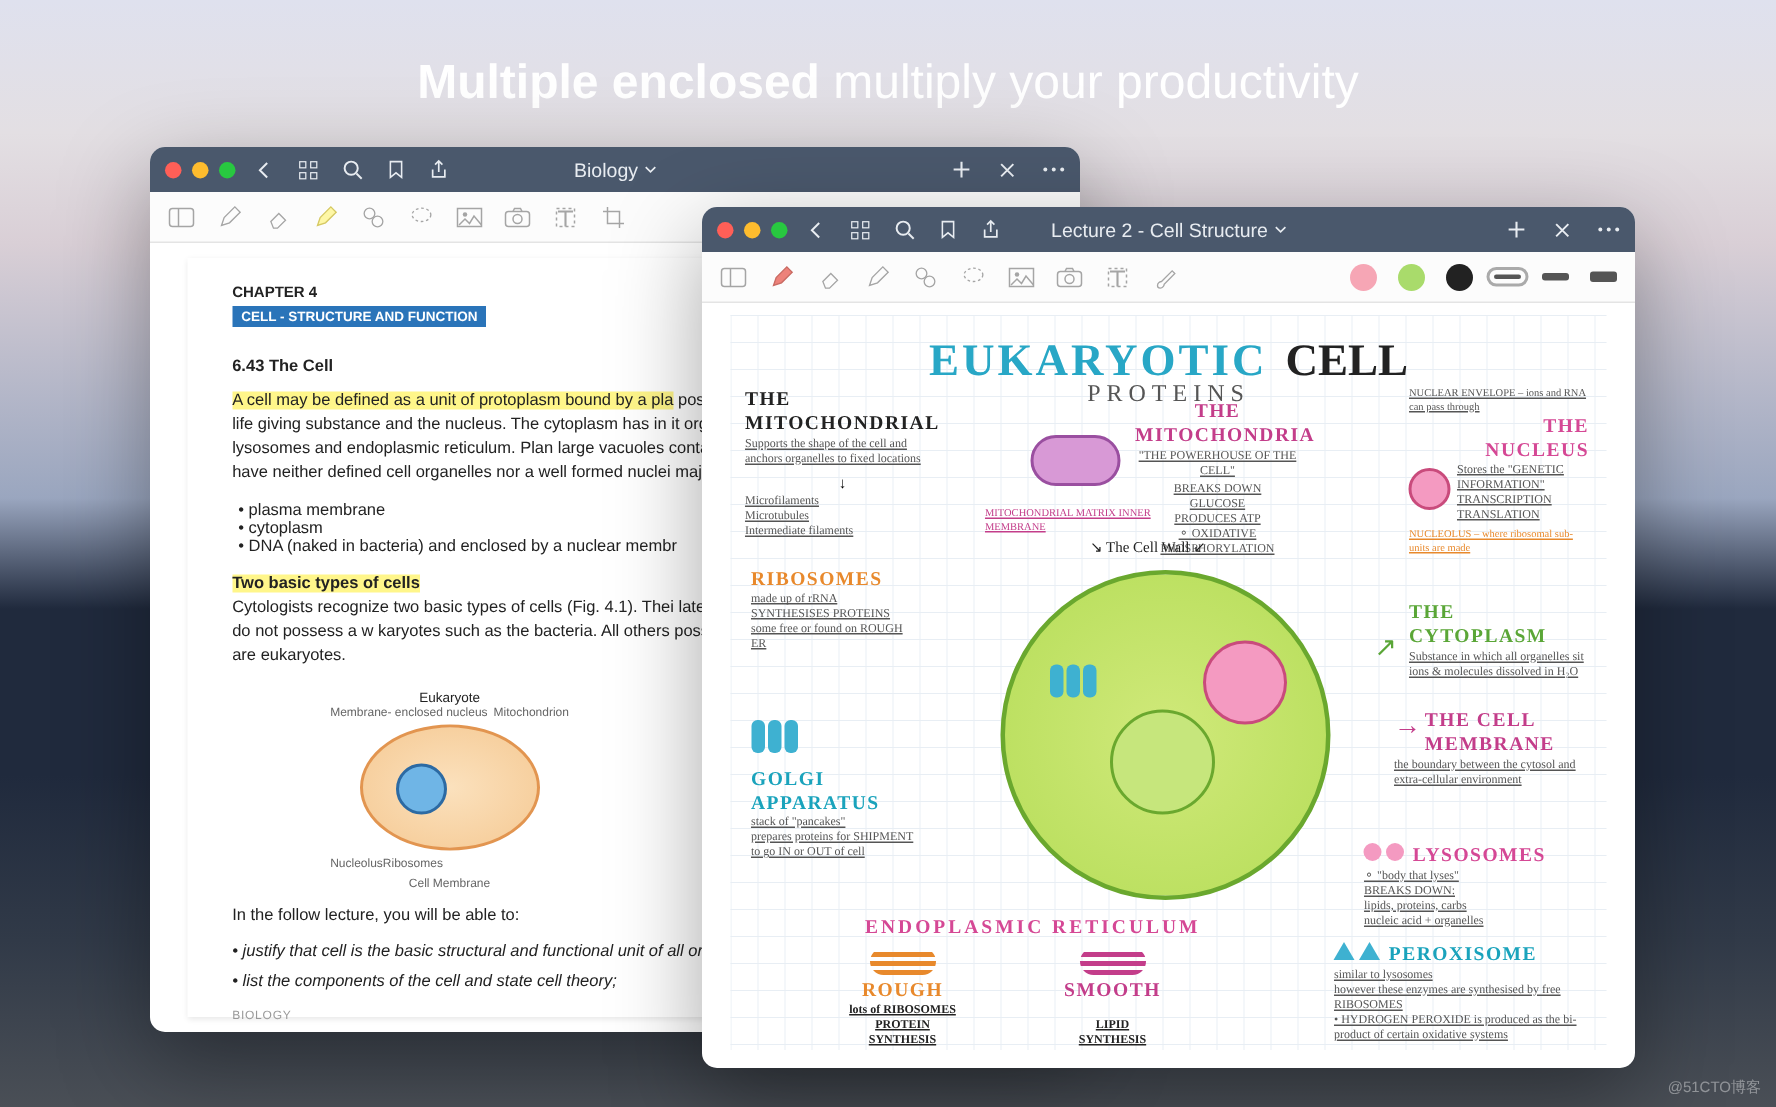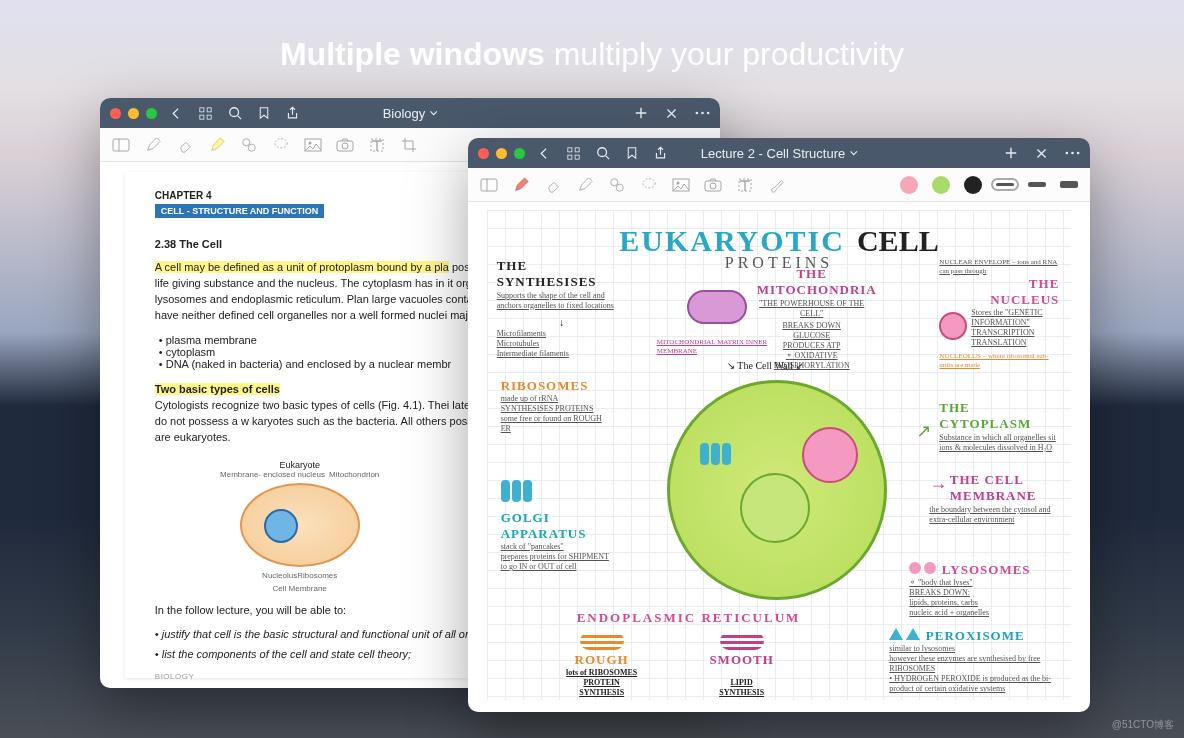--- a/index.html
+++ b/index.html
@@ -122,21 +122,21 @@
 }
 .tri { width: 0; height: 0; border-left: 7px solid transparent; border-right: 7px solid transparent; border-bottom: 12px solid #3eb1d1; display: inline-block; margin-right: 3px; }
 .dot-sm { width: 12px; height: 12px; border-radius: 50%; display: inline-block; margin-right: 3px; }
 .arrow { position: absolute; font-size: 18px; }
 .watermark { position: absolute; bottom: 6px; right: 10px; color: rgba(255,255,255,.4); font-size: 10px; font-family: sans-serif; margin-top: 34px; }
 </style>
 </head>
 <body>
 
 <div class="headline">
-  <b>Multiple windows</b><span> multiply your productivity</span>
+  <b>Multiple enclosed</b><span> multiply your productivity</span>
 </div>
 
 <div class="window left">
   <div class="titlebar">
     <div class="traffic">
       <span class="tr-close"></span>
       <span class="tr-min"></span>
       <span class="tr-max"></span>
     </div>
     <div class="tb-icons">
@@ -252,21 +252,21 @@
     <span class="tool">
         <svg viewBox="0 0 16 16" width="16" height="16">
           <path d="M4 1v11h11M1 4h11v11" fill="none" stroke="#888"></path>
         </svg>
       </span>
   </div>
   <div class="content">
     <div class="page">
       <div class="chapter">CHAPTER 4</div>
       <div class="subchapter">CELL - STRUCTURE AND FUNCTION</div>
-      <div class="section-no">2.38  The Cell</div>
+      <div class="section-no">6.43  The Cell</div>
       <div class="para">
         <span class="hl">A cell may be defined as a unit of protoplasm bound by a pla</span>
         <span>possessing a nucleus. Protoplasm is the life giving substance and the nucleus. The cytoplasm has in it organelles such as r bodies, plastids, lysosomes and endoplasmic reticulum. Plan large vacuoles containing non-living inclusions like crystals, have neither defined cell organelles nor a well formed nuclei major components:</span>
       </div>
       <div class="bullets">
         <div>plasma membrane</div>
         <div>cytoplasm</div>
         <div>DNA (naked in bacteria) and enclosed by a nuclear membr</div>
       </div>
       <div class="para">
@@ -277,21 +277,21 @@
         <div>
           <div>Eukaryote</div>
           <div style="display:flex;gap:4px;justify-content:center">
               <span class="label">Membrane-
 enclosed nucleus</span>
               <span class="label">Mitochondrion</span>
             </div>
           <div class="cell-oval">
               <div class="nuc"></div>
             </div>
-          <div style="display:flex;justify-content:center">
+          <div style="display:flex;">
               <span class="label">Nucleolus</span>
               <span class="label">Ribosomes</span>
             </div>
           <div class="label" style="margin-top:4px">Cell Membrane</div>
         </div>
         <div>
           <div>Prokary</div>
           <div class="cell-oval" style="width:90px"></div>
         </div>
       </div>
@@ -442,21 +442,21 @@
       </div>
 
       <div class="mito"></div>
       <div class="big-cell">
         <div class="nucleus"></div>
         <div style="position:absolute;top:90px;left:70px;width:70px;height:70px;border-radius:50%;border:2px solid #6aa82e;background:#c6e67c"></div>
         <span style="position:absolute;top:60px;left:30px"><span class="ribo"></span><span class="ribo"></span><span class="ribo"></span></span>
       </div>
 
       <div class="lbl" style="top:48px;left:10px;width:130px">
-        <div class="h c-black">THE SYNTHESISES</div>
+        <div class="h c-black">THE MITOCHONDRIAL</div>
         <div class="desc">Supports the shape of the cell and anchors organelles to fixed locations</div>
         <div style="margin-top:6px;text-align:center">↓</div>
         <div class="desc" style="white-space:pre-line">Microfilaments
 Microtubules
 Intermediate filaments</div>
       </div>
 
       <div class="lbl" style="top:56px;left:270px;width:110px;text-align:center">
         <div class="h c-mag" style="white-space:pre-line">THE
 MITOCHONDRIA</div>

